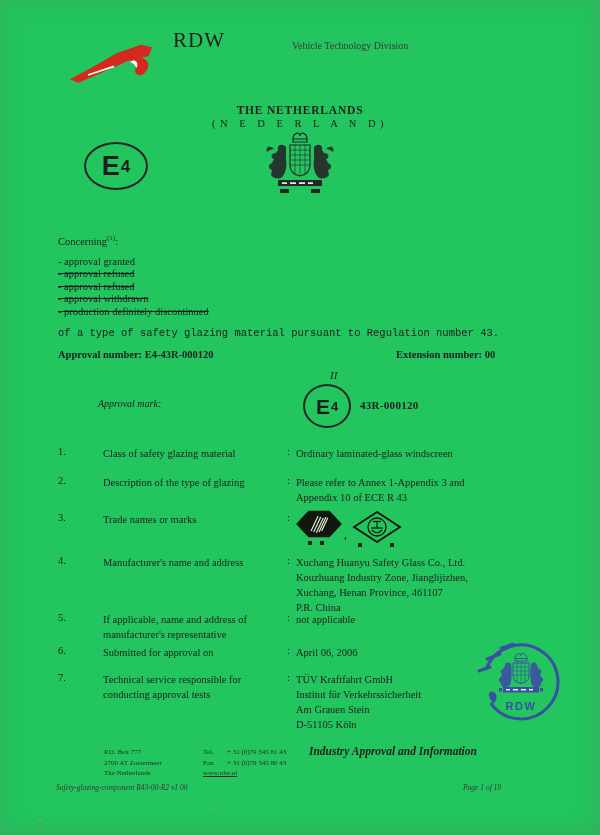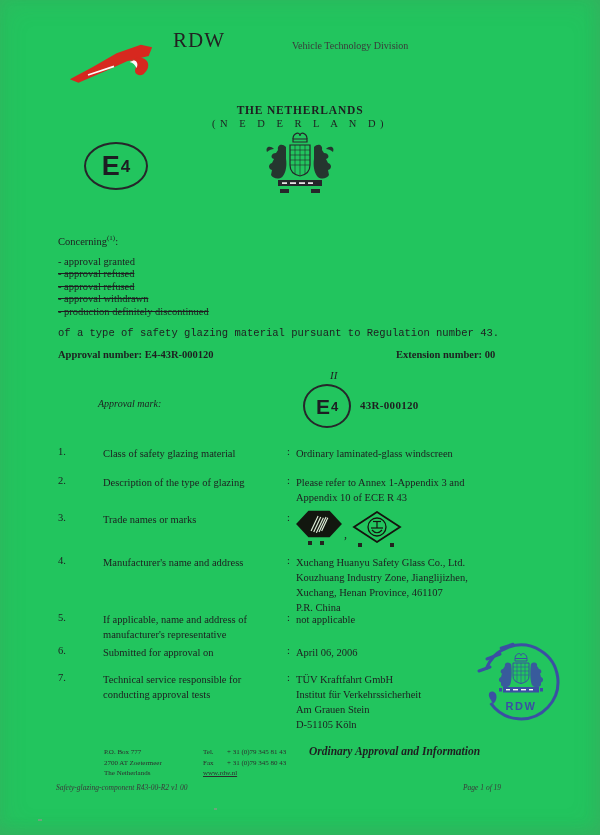--- a/index.html
+++ b/index.html
@@ -316,20 +316,20 @@
       <span>+ 31 (0)79 345 81 43</span>
     </div>
     <div class="row">
       <span class="lab">Fax</span>
       <span>+ 31 (0)79 345 80 43</span>
     </div>
     <div class="row">
         <span class="website">www.rdw.nl</span>
       </div>
   </div>
-  <div class="abs department">Ordinary Approval and Information</div>
+  <div class="abs department">Industry Approval and Information</div>
   <div class="abs doc-ref">Safety-glazing-component R43-00-R2 v1 00</div>
   <div class="abs page-info">Page 1 of 19</div>
 
   <div class="speck" style="left:38px;top:819px;width:4px;height:2px"></div>
   <div class="speck" style="left:214px;top:808px;width:3px;height:2px"></div>
 
 </div>
 
 </body></html>

